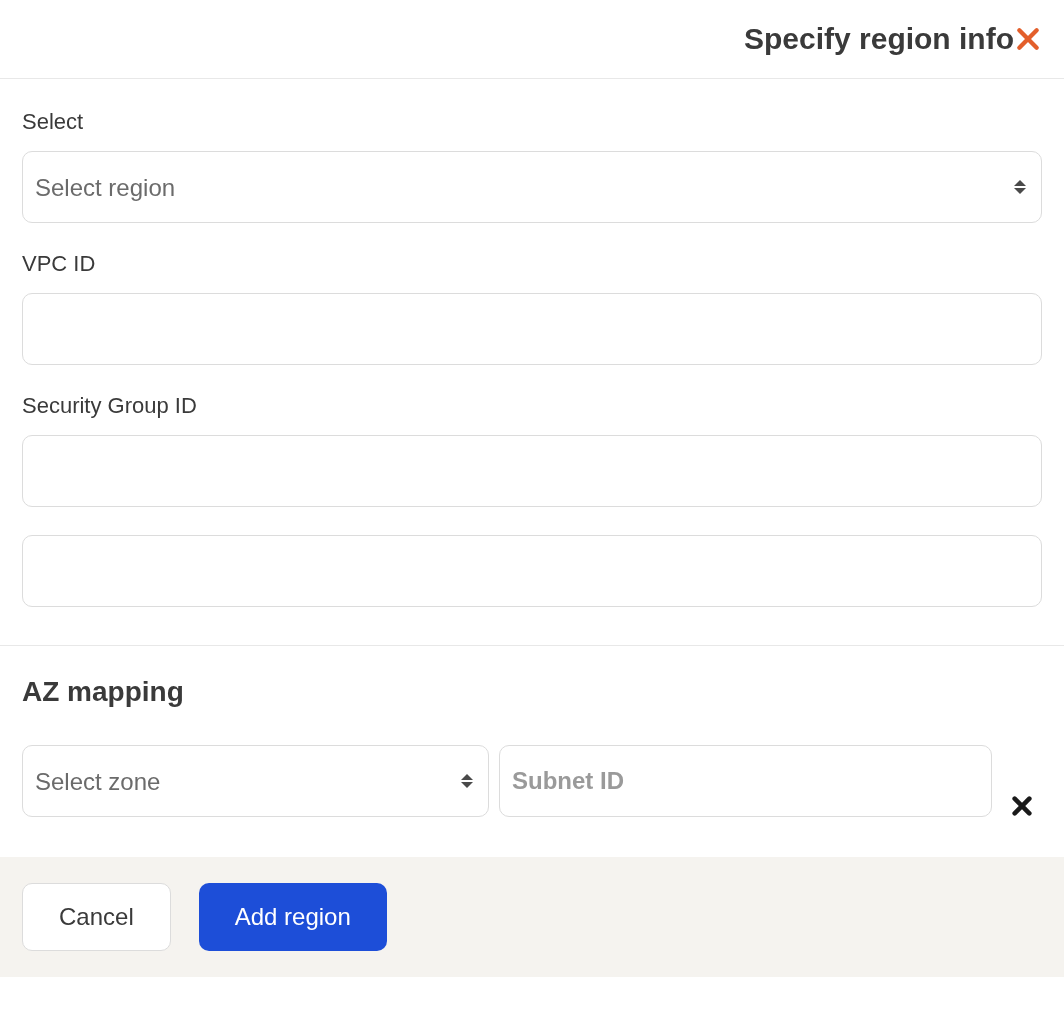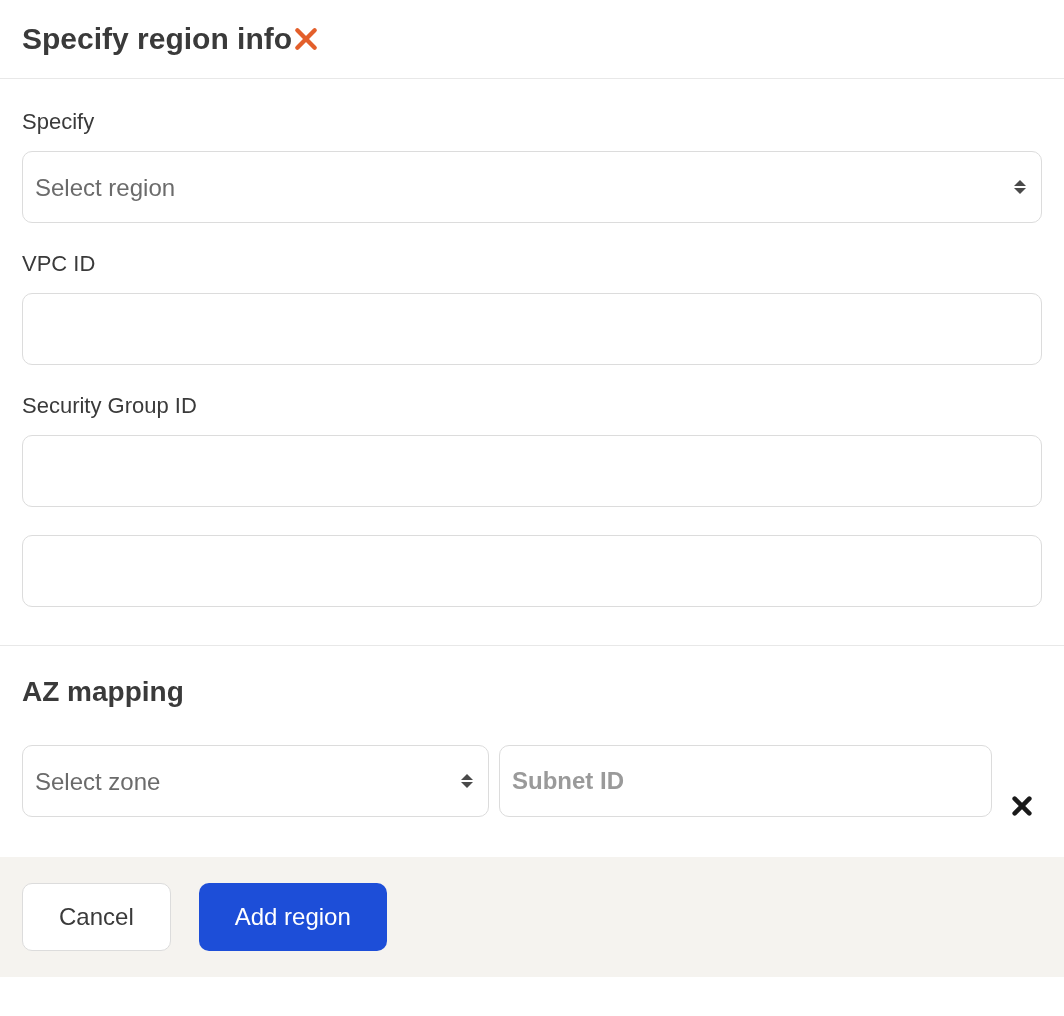--- a/index.html
+++ b/index.html
@@ -11,21 +11,21 @@
     body {
       font-family: -apple-system, BlinkMacSystemFont, "Segoe UI", "Helvetica Neue", Arial, sans-serif;
       background: #ffffff;
       color: #3a3a3a;
       width: 1064px;
       height: 1016px;
     }
     
     .modal-header {
       display: flex;
-      justify-content: flex-start;
+      justify-content: flex-end;
       align-items: center;
       padding: 22px 22px 22px 22px;
       border-bottom: 1px solid #e8e8e8;
     }
     
     .modal-title {
       font-size: 30px;
       font-weight: 700;
       color: #3a3a3a;
     }
@@ -202,21 +202,21 @@
     <svg viewBox="0 0 24 24" fill="none" stroke="#e35f2b" stroke-width="4" stroke-linecap="round">
       <line x1="4" y1="4" x2="20" y2="20"></line>
       <line x1="20" y1="4" x2="4" y2="20"></line>
     </svg>
   </div>
 </div>
 
 <div class="modal-body">
 
   <div class="form-group">
-    <label class="form-label">Specify</label>
+    <label class="form-label">Select</label>
     <div class="select-wrapper">
       <select class="form-control">
         <option>Select region</option>
       </select>
       <div class="select-caret">
         <div class="caret-up"></div>
         <div class="caret-down"></div>
       </div>
     </div>
   </div>

